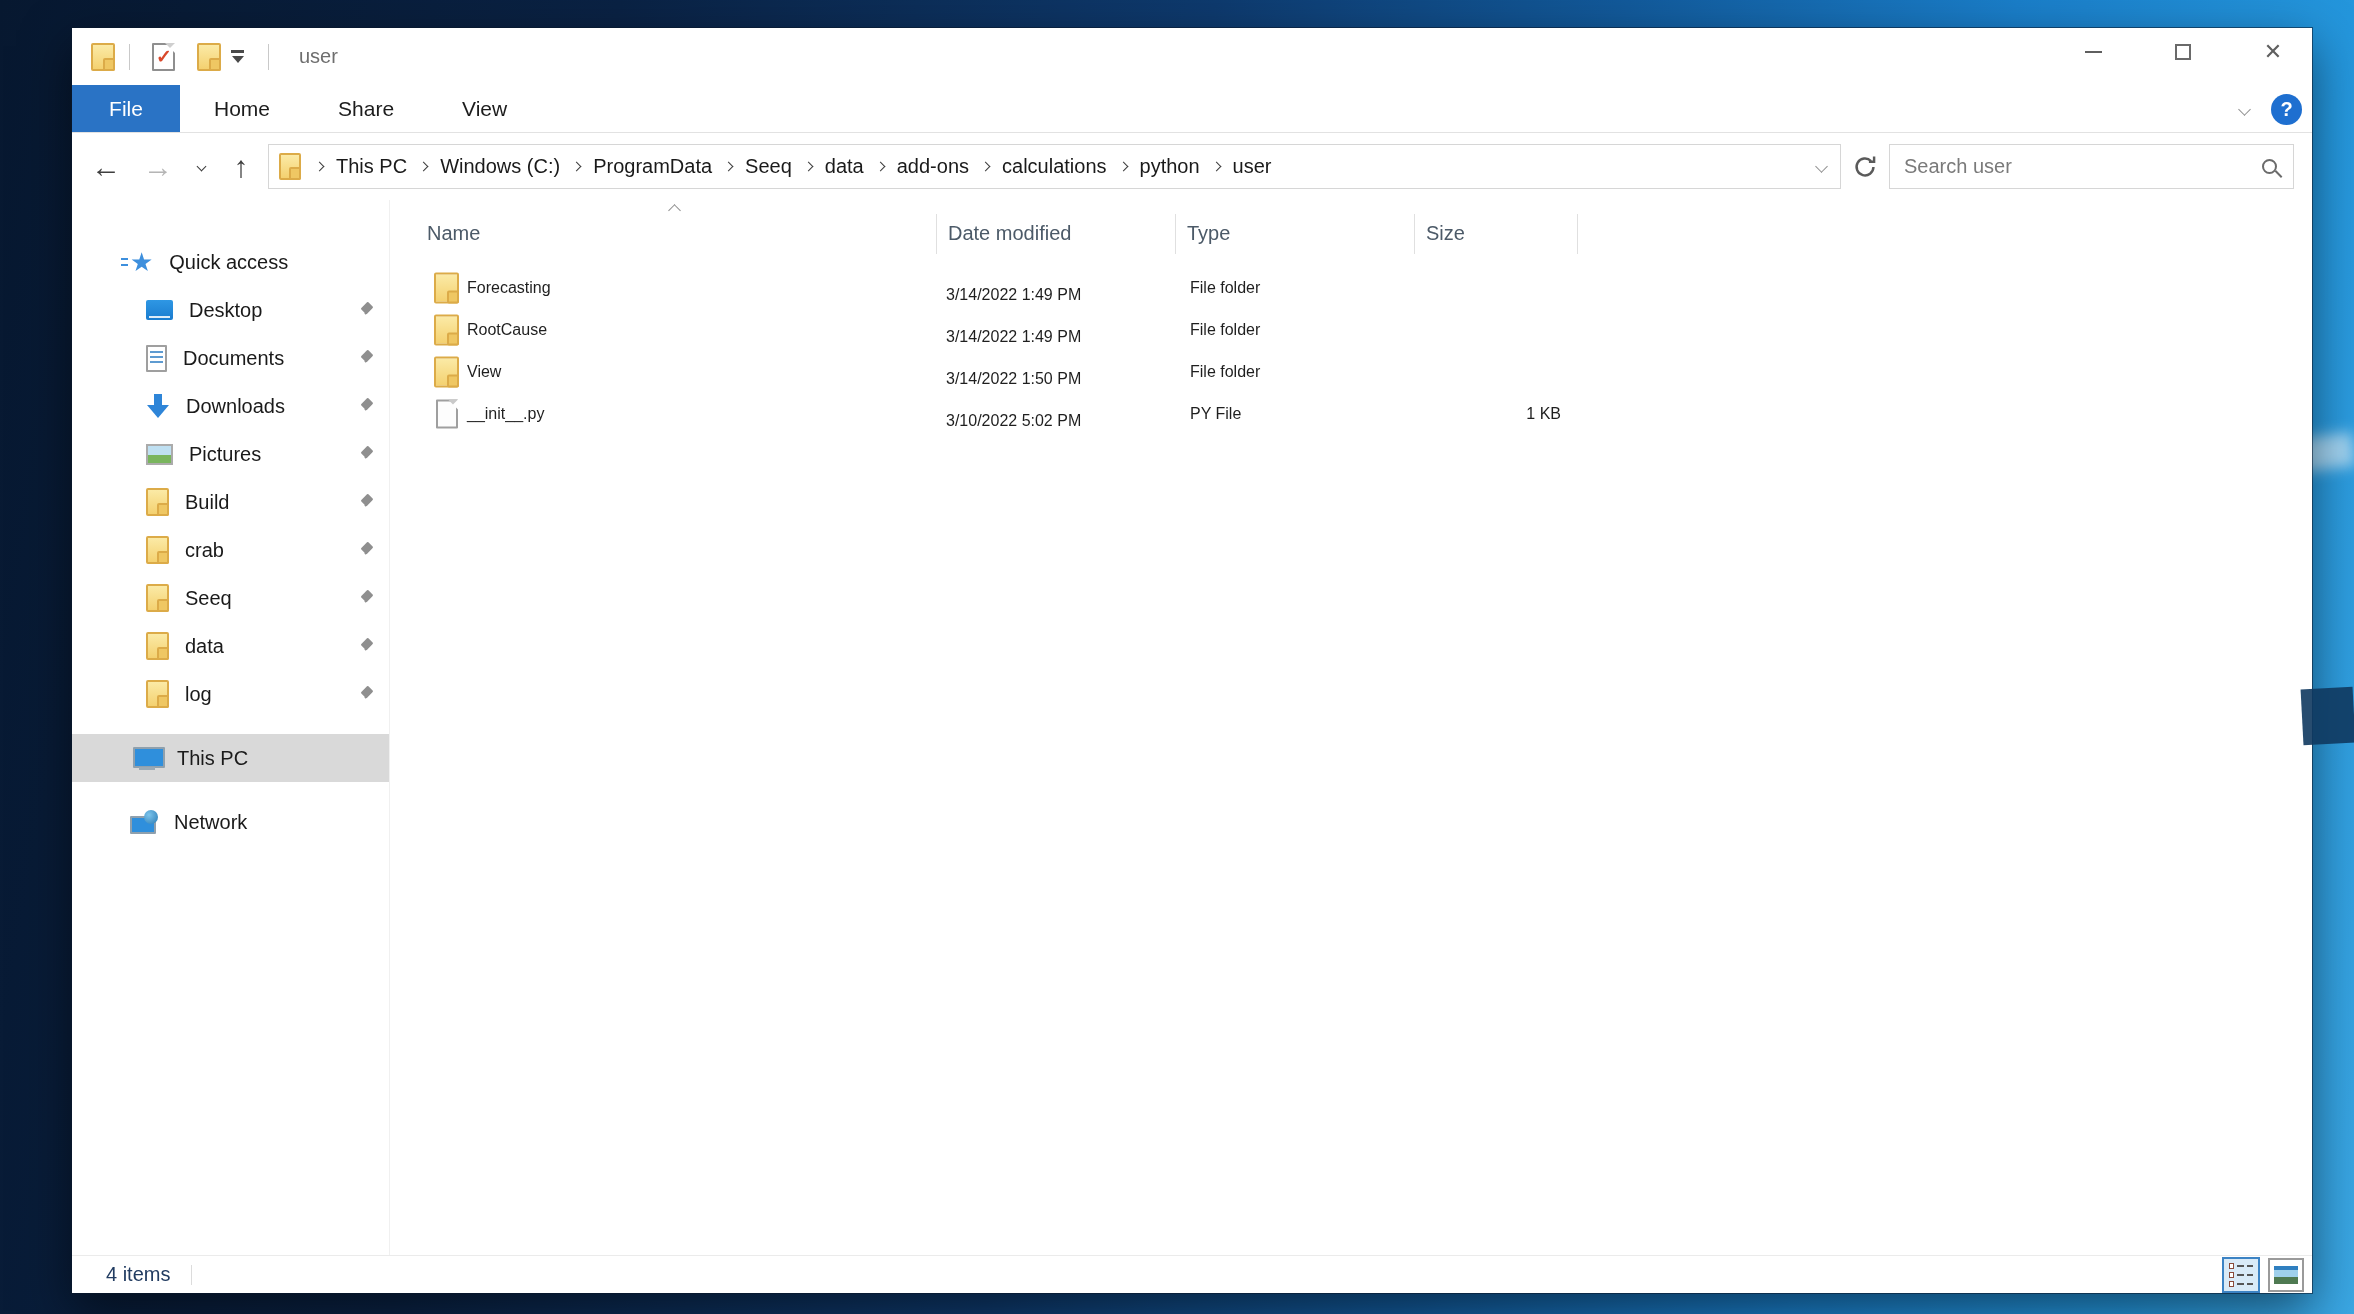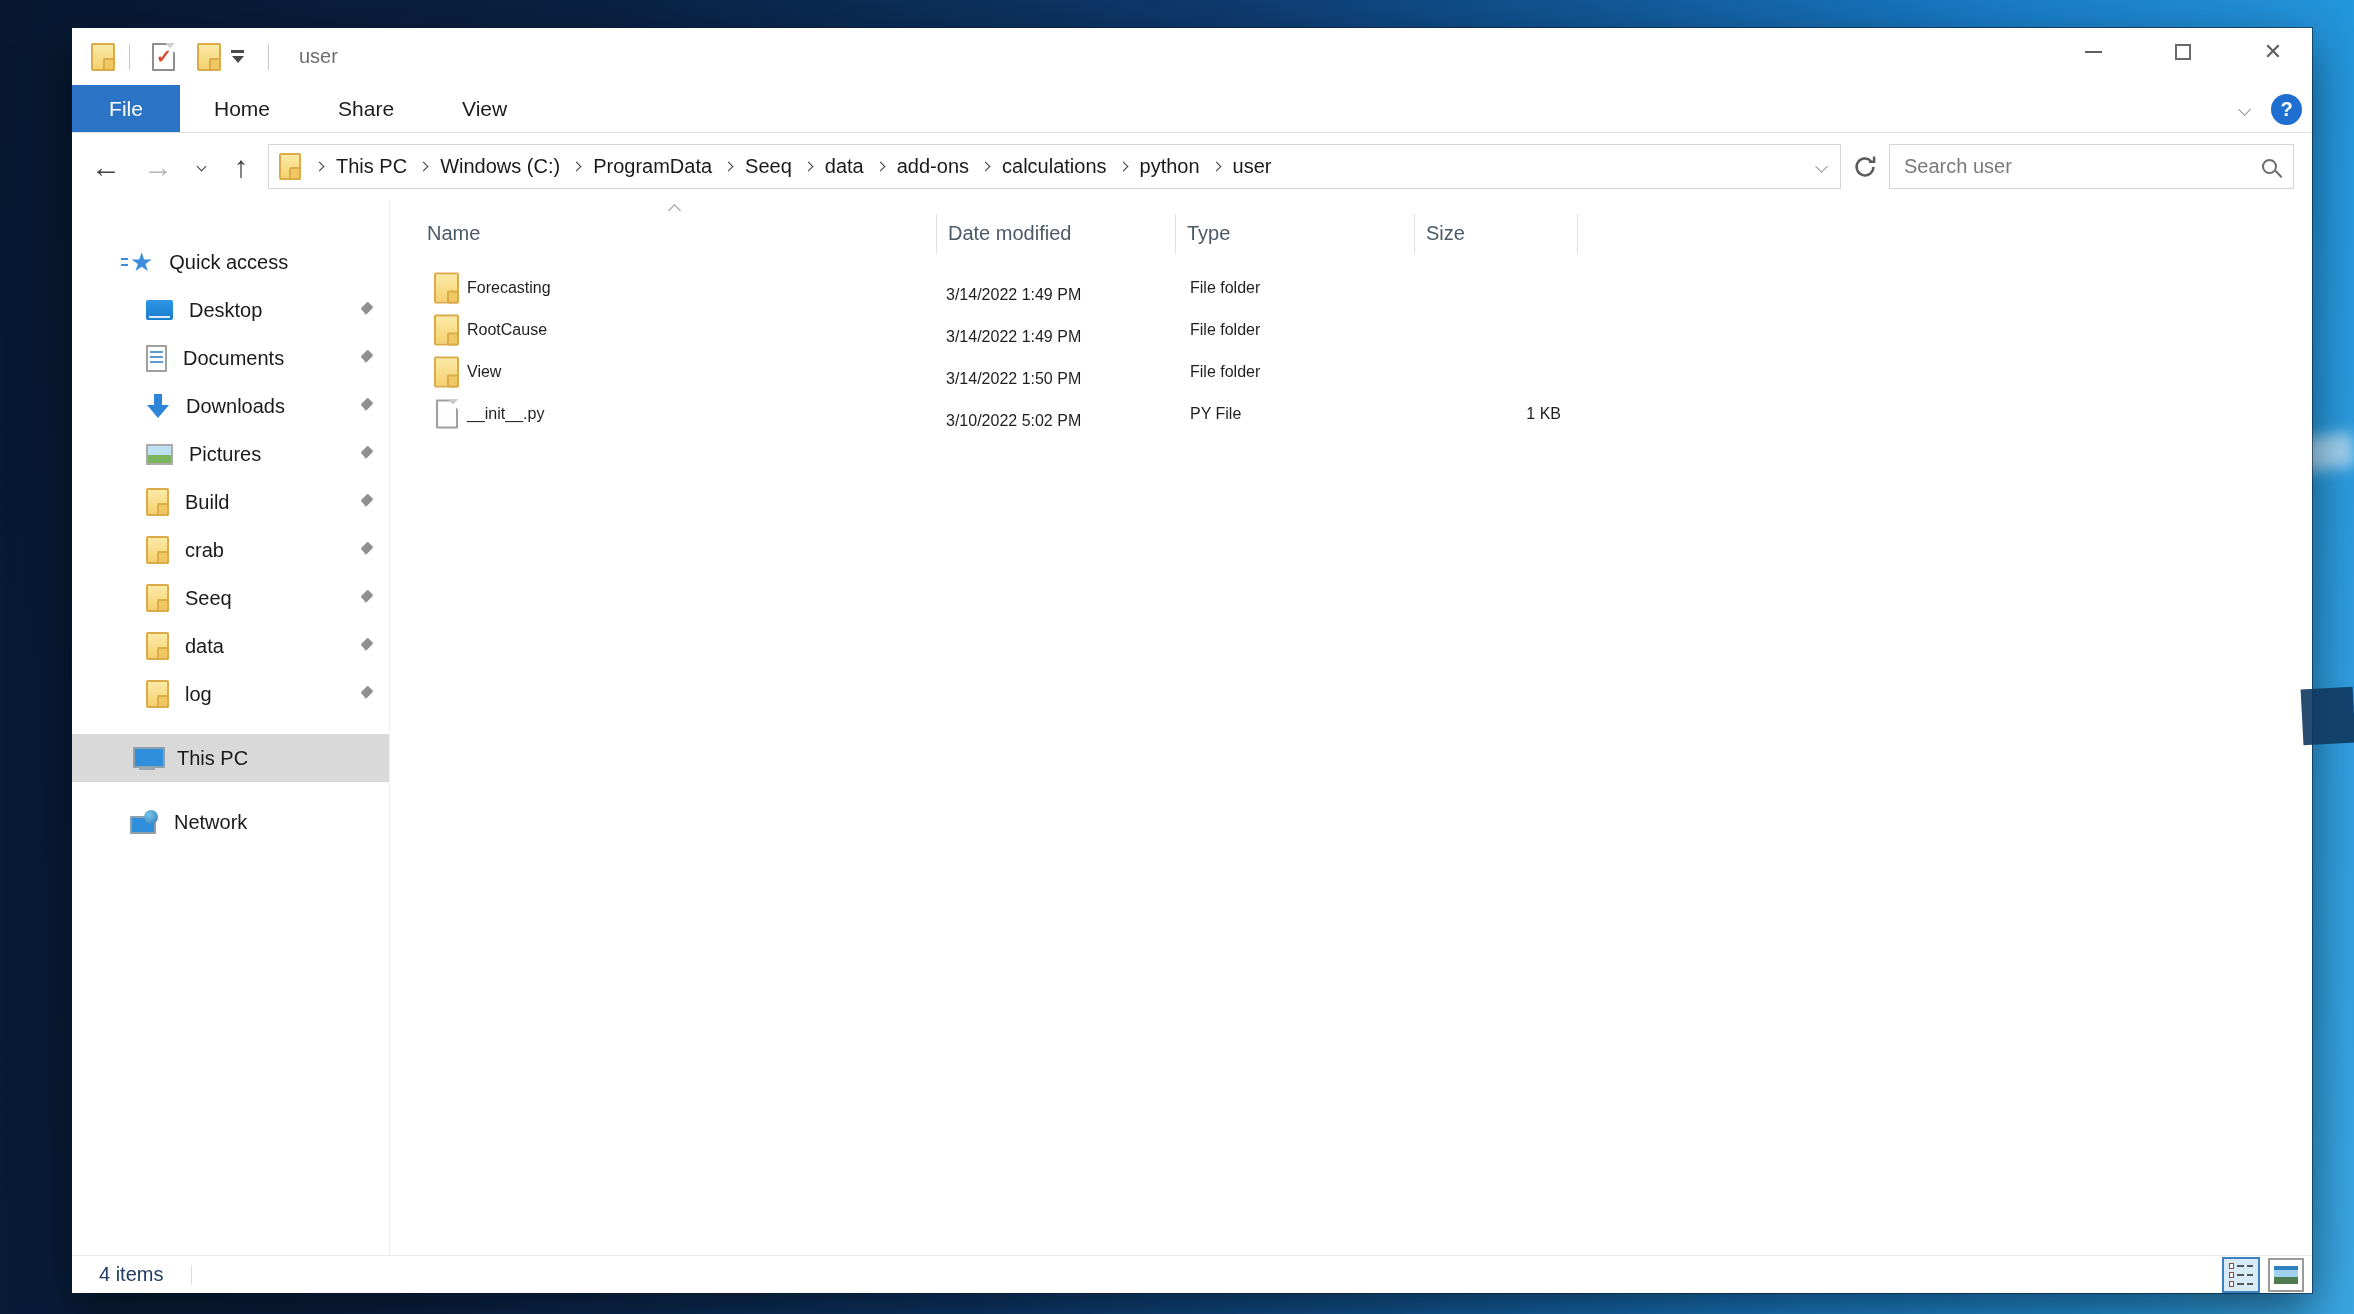--- a/index.html
+++ b/index.html
@@ -137,21 +137,21 @@
   .sortcaret { position:absolute; left:280px; top:-2px; }
   .hdiv { position:absolute; top:6px; width:1px; height:40px; background:#e0e0e0; }
   .rows { position:absolute; top:67px; left:0; right:0; }
   .filerow { height:42px; position:relative; font-size:16px; color:#1f1f1f; }
   .filerow .cell { position:absolute; top:50%; transform:translateY(-50%); white-space:nowrap; }
   .c-icon { left:44px; } .c-name { left:77px; } .c-date { left:556px;margin-top:7px; } .c-type { left:800px; }
   .c-size { left:1024px; width:147px; text-align:right; }
 
   
   .statusbar { height:38px; border-top:1px solid #ebebeb; position:relative; display:flex; align-items:center; flex:0 0 auto; }
-  .status-count { margin-left:27px; font-size:20px; color:#223c61; }
+  .status-count { margin-left:34px; font-size:20px; color:#223c61; }
   .status-sep { position:absolute; left:119px; top:9px; width:1px; height:20px; background:#dcdcdc; }
   .viewbtns { position:absolute; right:8px; top:0; height:38px; display:flex; align-items:center; gap:8px; }
   .btn-details { width:38px; height:36px; background:#d9eaf7; border:2px solid #3c83c4;
     padding:4px 5px; display:flex; flex-direction:column; justify-content:space-between; }
   .vrow { display:flex; align-items:center; gap:3px; }
   .vdot { width:6px; height:6px; border:1px solid #8a4a3a; background:#fff; }
   .vline { width:8px; height:2px; background:#555; }
   .btn-thumb { width:36px; height:34px; border:2px solid #9a9a9a; background:#fff;
     display:flex; align-items:center; justify-content:center; }
   .thumb { width:24px; height:18px; background:linear-gradient(180deg,#2f7fc0 0 20%,#9fd0ec 20% 60%,#4f7a52 60% 100%); }

